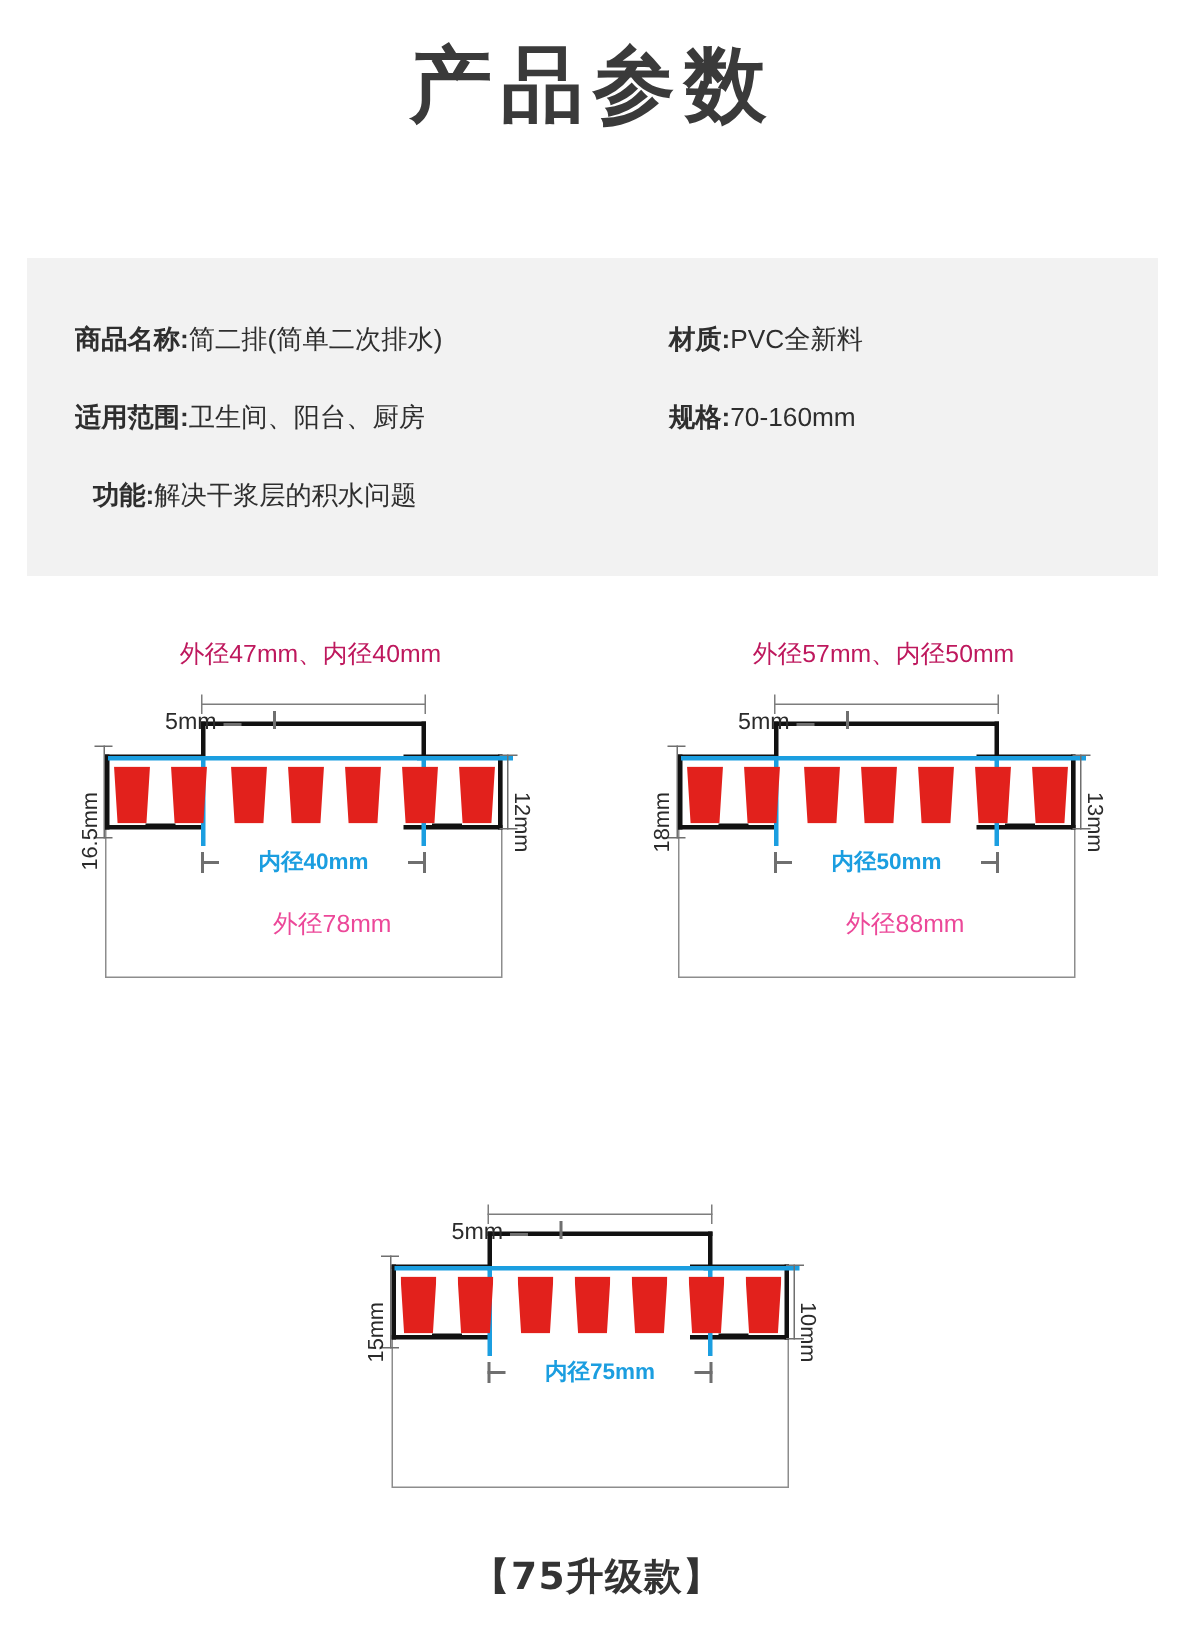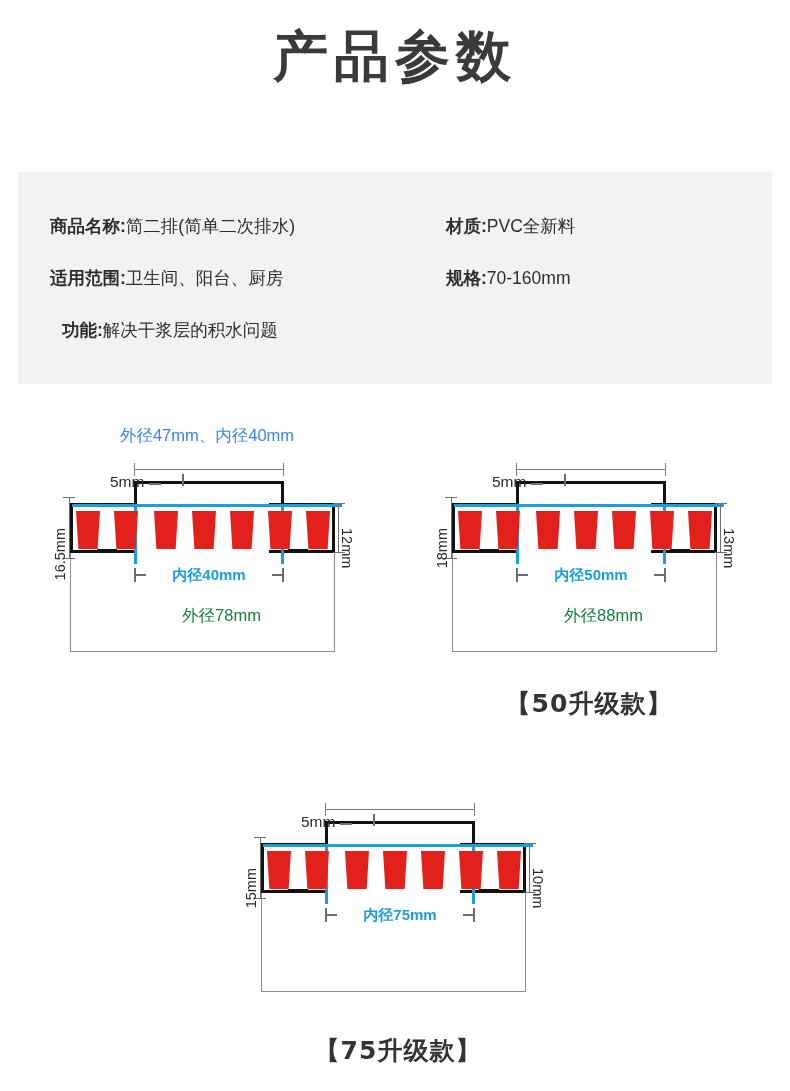--- a/index.html
+++ b/index.html
@@ -41,21 +41,21 @@
   .diagram{ position:absolute; }
   .dg-1{ left:22px;  top:425px; width:370px; height:300px; }
   .dg-2{ left:404px; top:425px; width:370px; height:300px; }
   .dg-3{ left:213px; top:765px; width:370px; height:300px; }
 
   .dwrap{ position:relative; width:370px; height:255px; }
 
   
   .cap-top{
     position:absolute; left:0; top:0; width:370px; text-align:center;
-    font-size:16.5px; color:#3b82f6; white-space:nowrap;
+    font-size:16.5px; color:#be185d; white-space:nowrap;
   }
   
   .dimline-top{
     position:absolute; left:112px; top:38px; width:150px; height:12px;
   }
   .dimline-top .bar{
     position:absolute; left:0; top:6px; width:100%; height:1.4px; background:#7d7d7d;
   }
   .dimline-top .tick{
     position:absolute; top:0; width:1.4px; height:13px; background:#7d7d7d;
@@ -63,21 +63,21 @@
   .dimline-top .tl{ left:0; }
   .dimline-top .tr{ right:0; }
 
   
   .outerbox{
     position:absolute; left:48px; top:80px; width:265px; height:147px;
     border:1.4px solid #8d8d8d; box-sizing:border-box; background:transparent;
   }
   .outer-label{
     position:absolute; left:48px; top:180px; width:303px; text-align:center;
-    font-size:16.5px; color:#15803d; white-space:nowrap;
+    font-size:16.5px; color:#ec4899; white-space:nowrap;
   }
 
   
   .collar{
     position:absolute; left:112px; top:56px; width:150px; height:24px;
     border:3px solid #111; border-bottom:none; box-sizing:border-box;
   }
   
   .flange{
     position:absolute; left:48px; top:78px; width:265px; height:50px;
@@ -258,20 +258,21 @@
     <div class="dim-5mm">
       <span class="t5">5mm</span><span class="tick5"></span>
       <span class="stem5"></span>
     </div>
     <div class="outer-label">外径78mm</div>
   </div>
 </div>
 
 <div class="diagram dg-2">
   <div class="dwrap">
+    <div class="cap-top">外径57mm、内径50mm</div>
     <div class="dimline-top">
       <div class="bar"></div>
       <div class="tick tl"></div>
       <div class="tick tr"></div>
     </div>
     <div class="outerbox"></div>
     <div class="collar"></div>
     <div class="flange">
       <div class="fl-top-l"></div>
       <div class="fl-top-r"></div>
@@ -316,21 +317,20 @@
       <div class="cap cap-t"></div>
       <div class="cap cap-b"></div>
       <div class="vlbl">13mm</div>
     </div>
     <div class="dim-5mm">
       <span class="t5">5mm</span><span class="tick5"></span>
       <span class="stem5"></span>
     </div>
     <div class="outer-label">外径88mm</div>
   </div>
-  <div class="model-cap">【50升级款】</div>
 </div>
 
 <div class="diagram dg-3">
   <div class="dwrap">
     <div class="dimline-top">
       <div class="bar"></div>
       <div class="tick tl"></div>
       <div class="tick tr"></div>
     </div>
     <div class="outerbox"></div>

